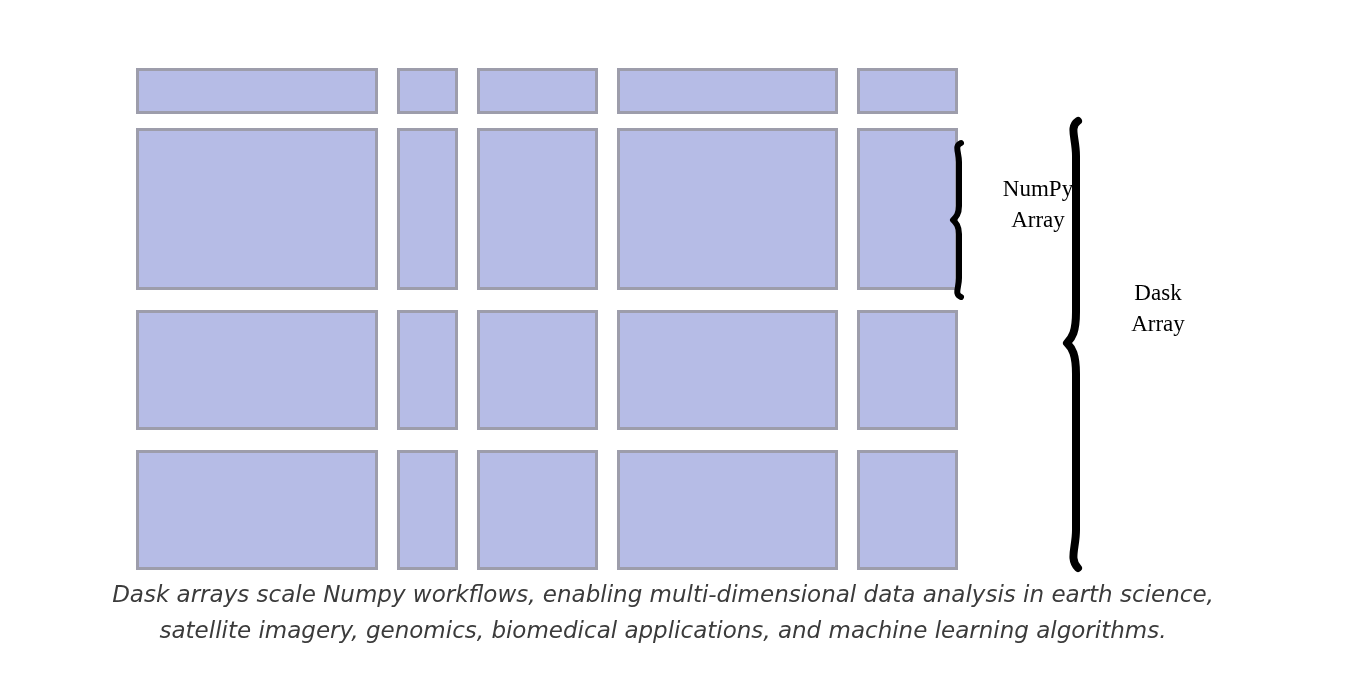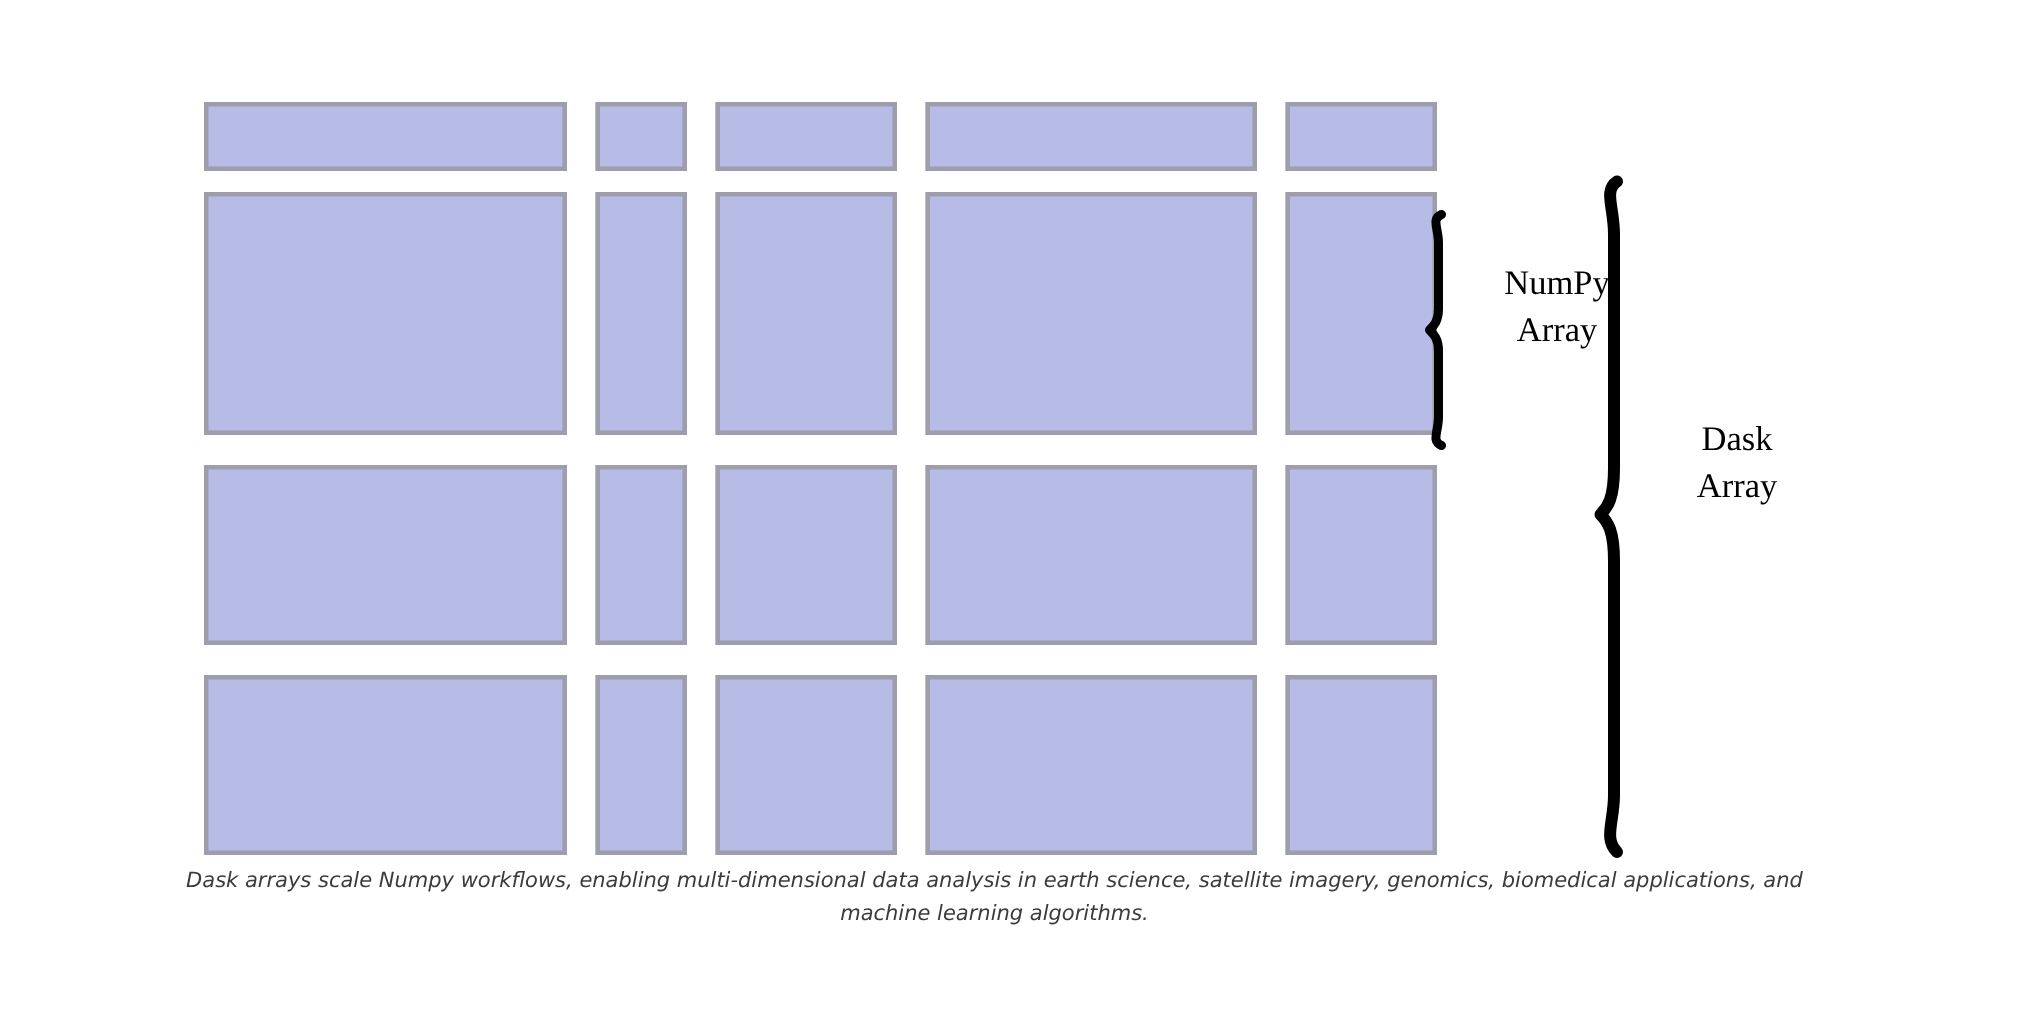--- a/index.html
+++ b/index.html
@@ -71,21 +71,21 @@
 
   
   #caption {
     position: absolute;
     left: 98px;
     top: 577px;
     width: 1130px;
     text-align: center;
     font-family: "DejaVu Sans", sans-serif;
     font-style: italic;
-    font-size: 14px;
+    font-size: 23px;
     line-height: 1.55;
     color: #3b3b3b;
   }
 </style>
 </head>
 <body>
 
 <div id="figure">
 
   <div class="grid-layer" id="grid-layer">

